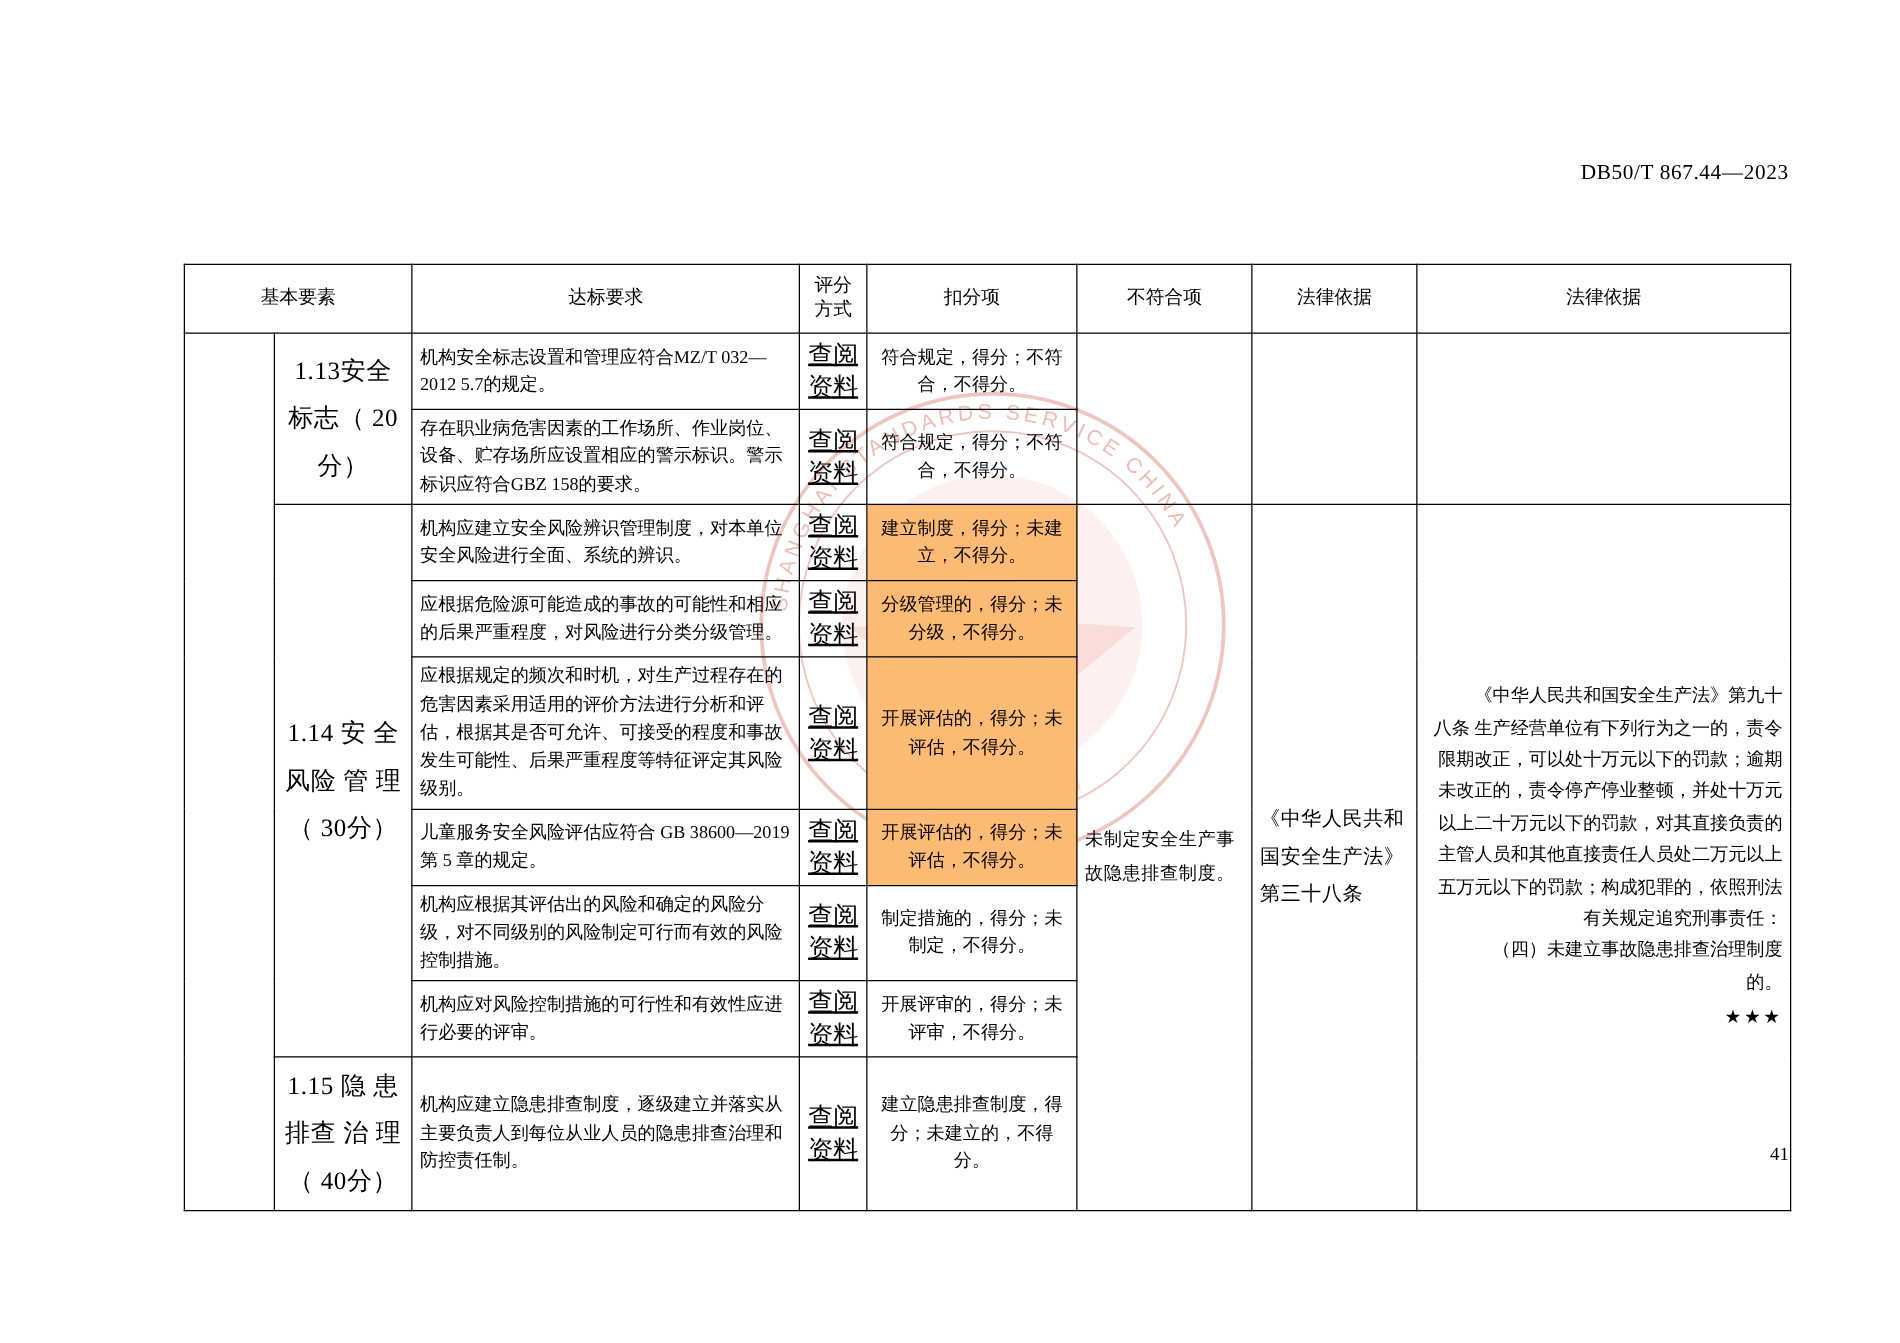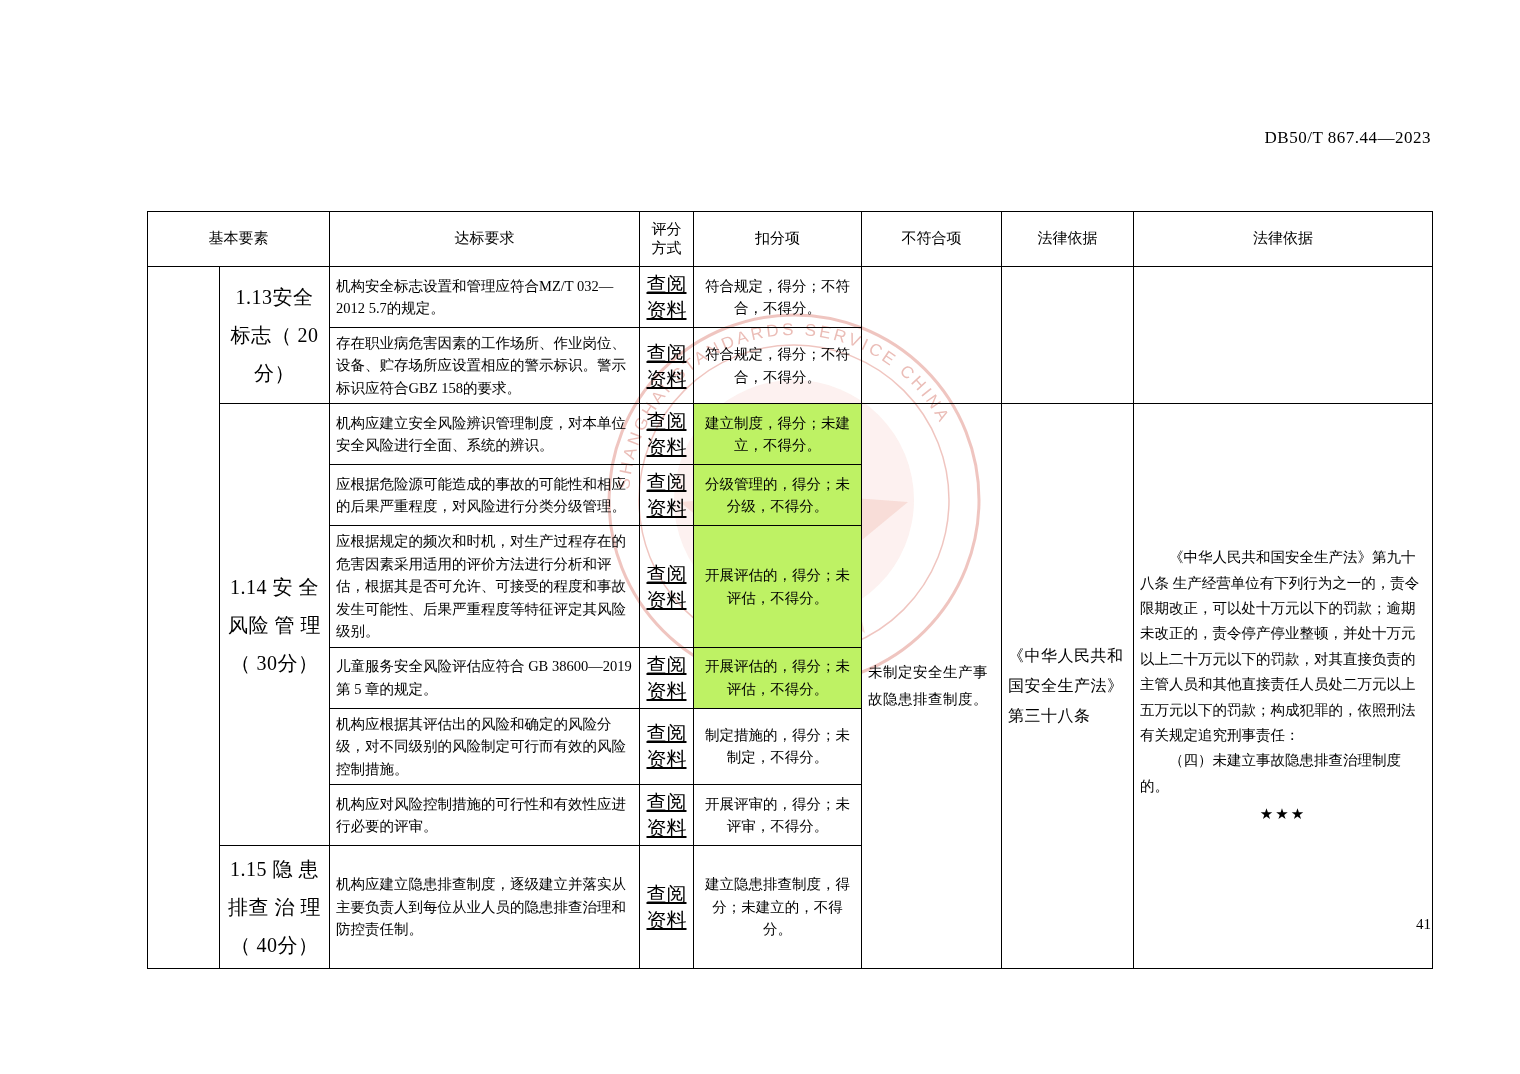--- a/index.html
+++ b/index.html
@@ -84,21 +84,21 @@
     line-height: 1.3;
     text-decoration: underline;
   }
   .deduct-cell {
     text-align: center;
     font-size: 14.5px;
     line-height: 1.55;
     padding-left: 8px;
   }
   .deduct-cell.hl {
-    background: #bef264;
+    background: #fdba74;
   }
   .elem-cell {
     text-align: center;
     font-size: 20px;
     line-height: 1.9;
     letter-spacing: 0.5px;
   }
   .nonconf-cell {
     text-align: left;
     font-size: 14.5px;
@@ -115,20 +115,21 @@
   }
   .liability-cell {
     text-align: left;
     font-size: 14.5px;
     line-height: 1.75;
     padding: 6px 10px;
   }
   .liability-cell p {
     margin: 0;
     text-indent: 2em;
+    text-align: right;
   }
   .stars {
     text-align: center;
     letter-spacing: 2px;
     font-size: 15px;
     text-indent: 0 !important;
     margin-top: 2px !important;
   }
   .page-number {
     position: absolute;

